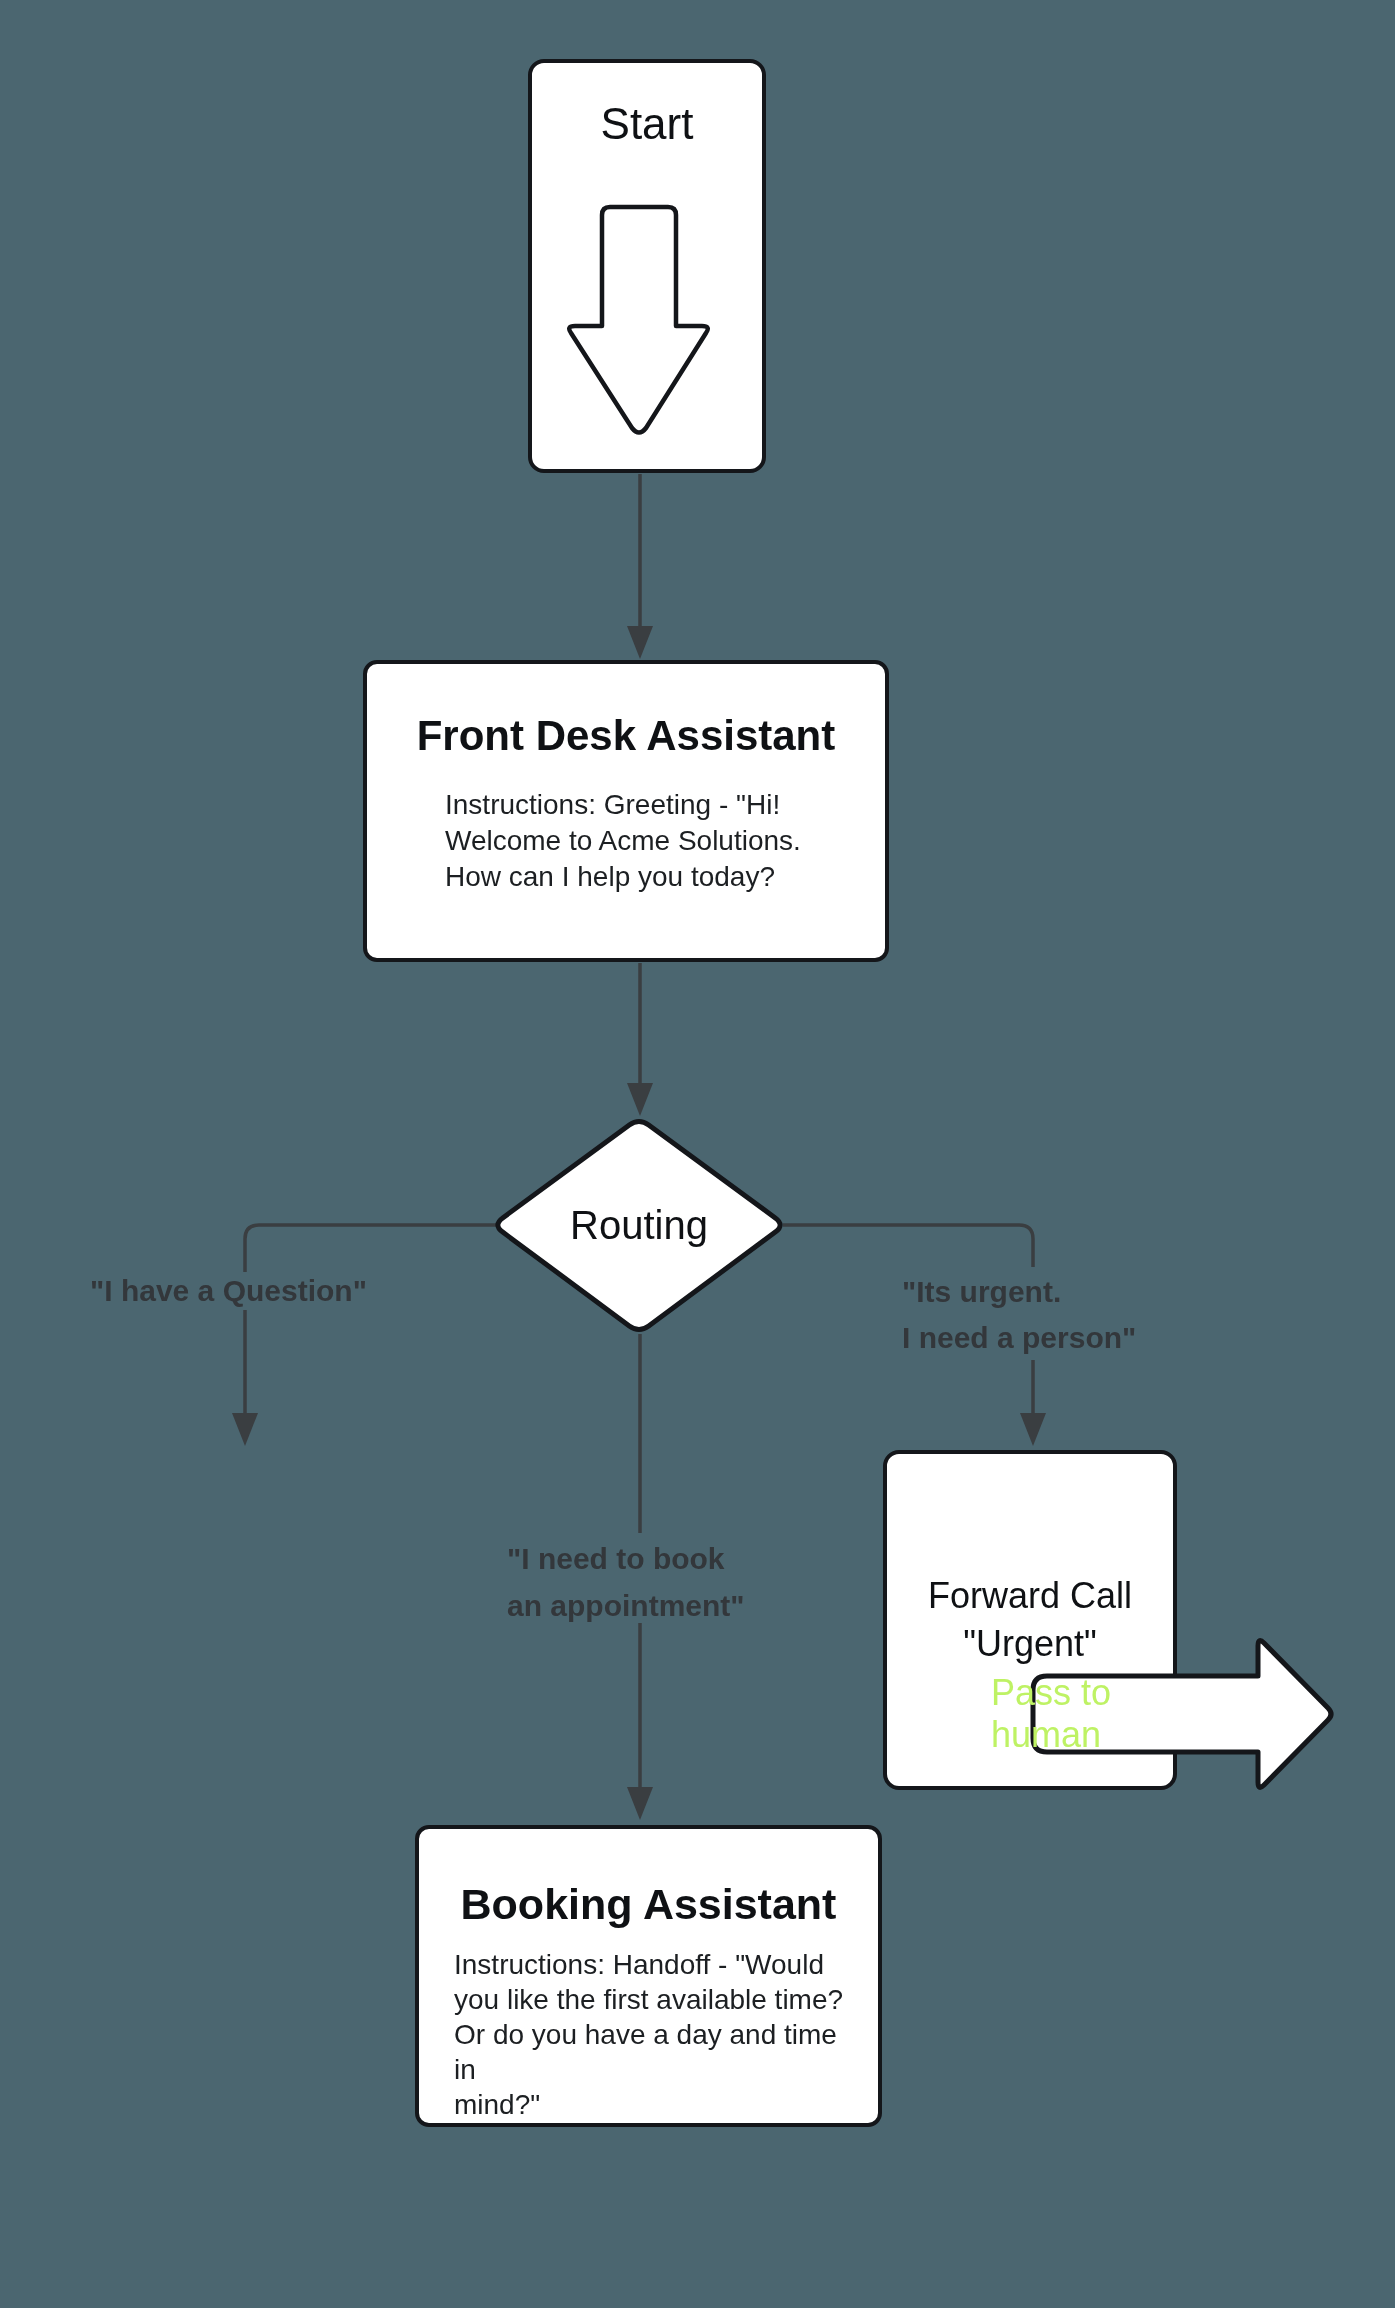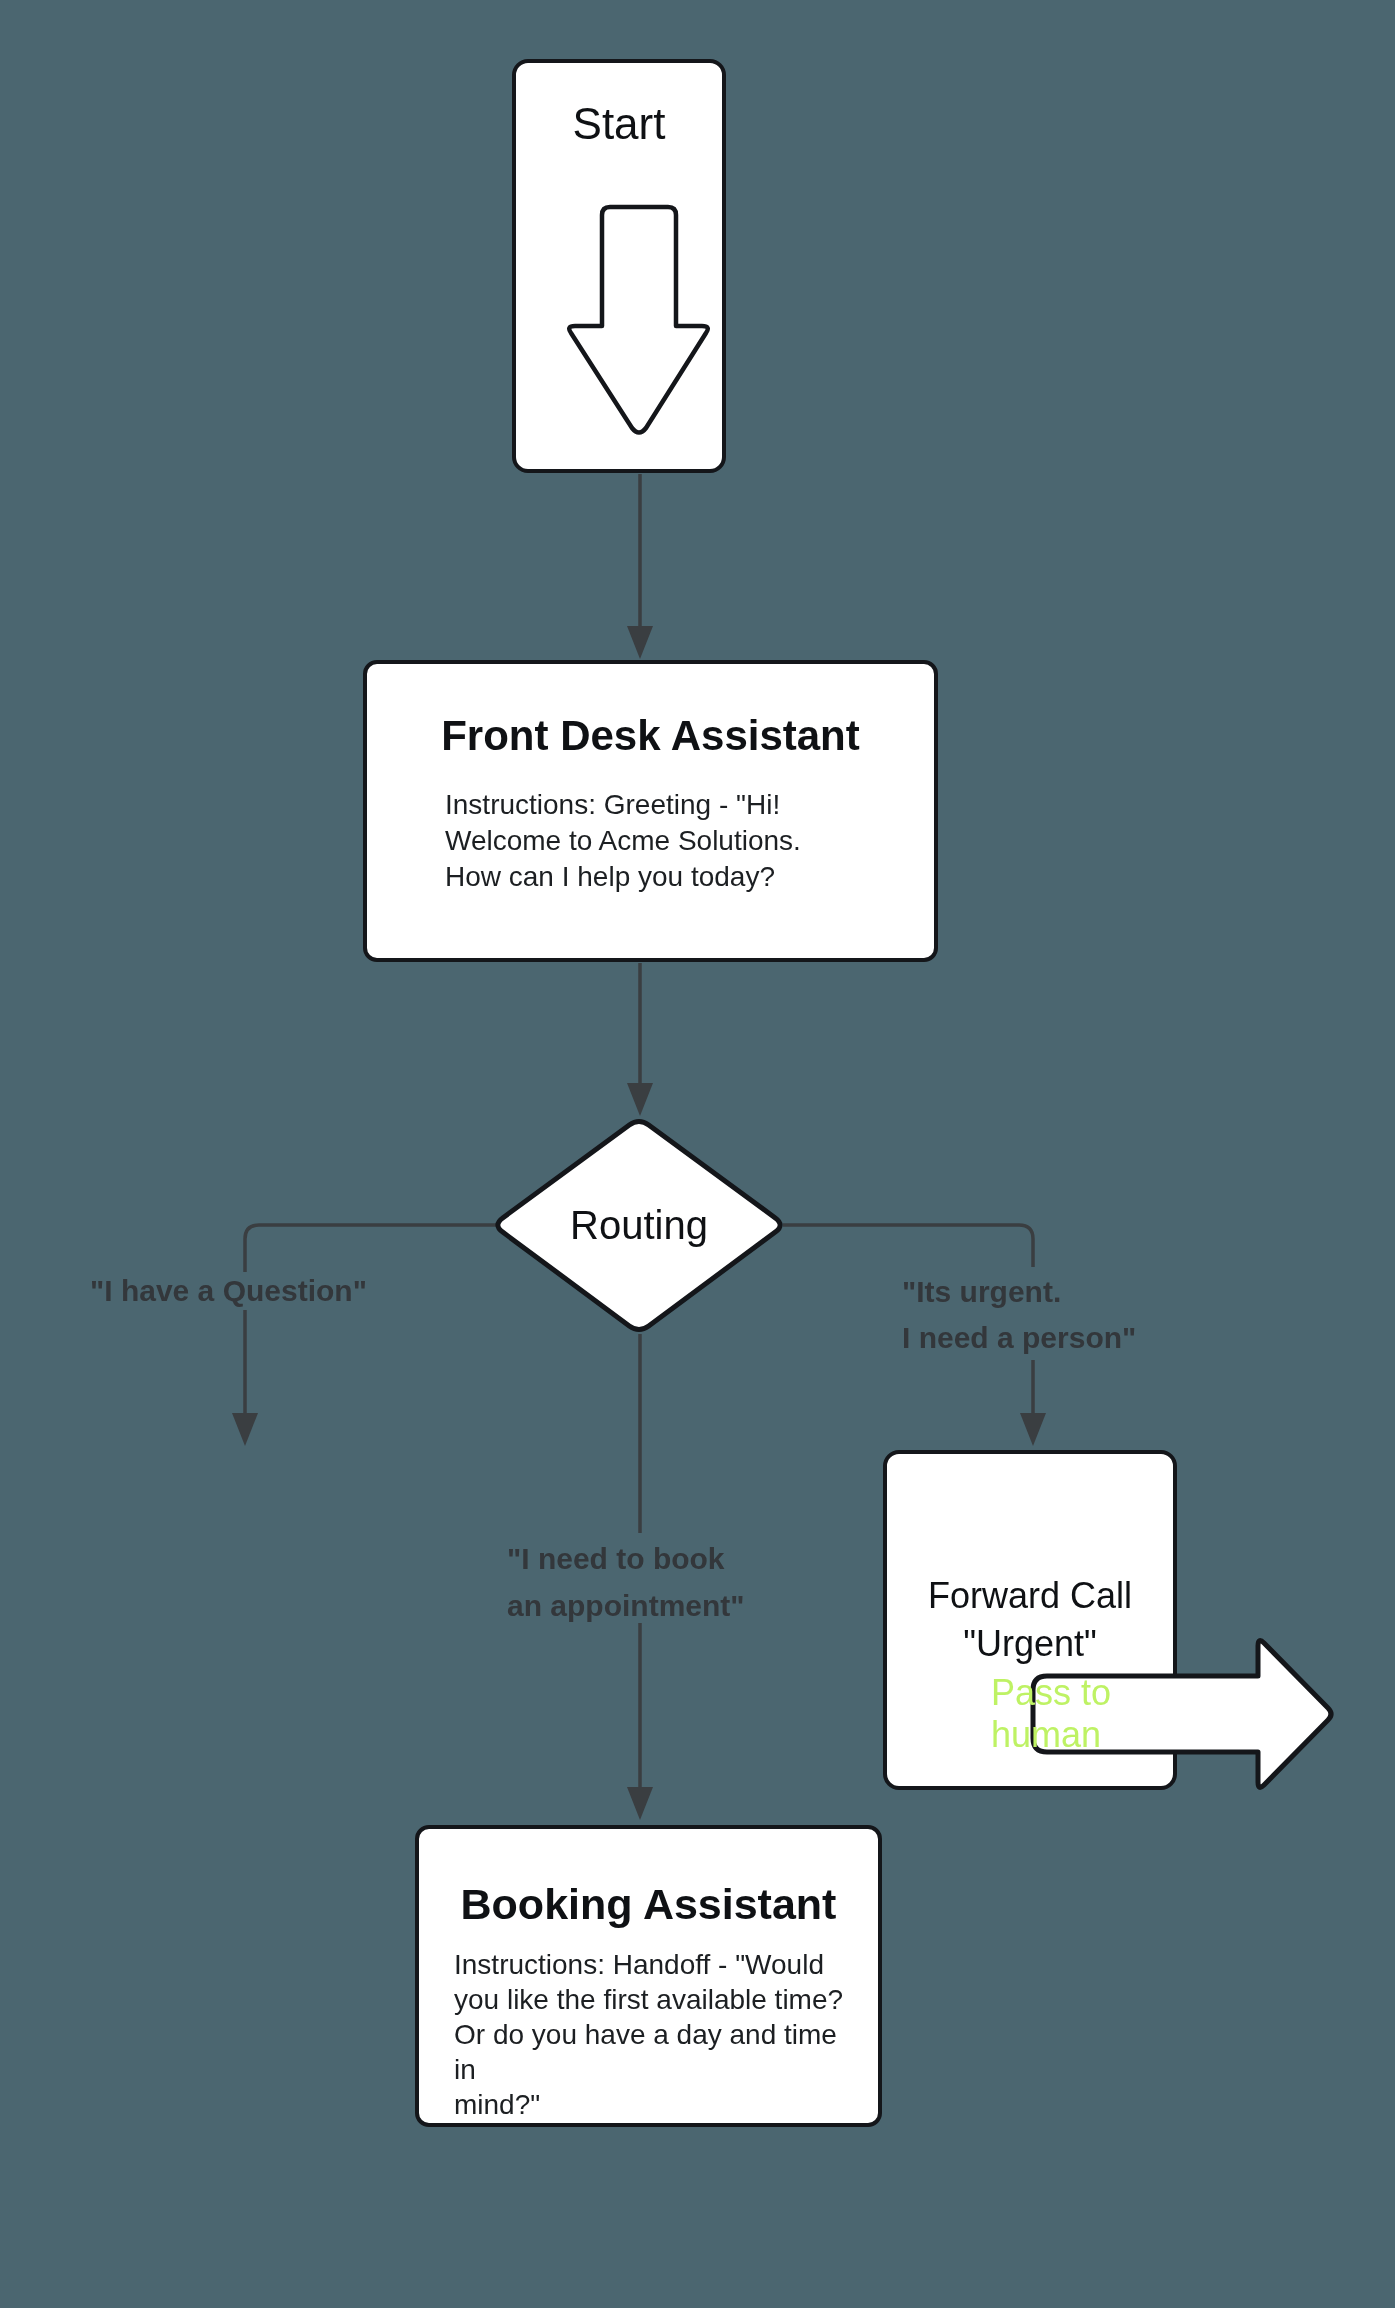--- a/index.html
+++ b/index.html
@@ -79,24 +79,24 @@
   .pass-label {
     position: absolute;
     left: 991px; top: 1692px;
     width: 240px; height: 44px;
     display: flex; align-items: center; justify-content: center;
     z-index: 4;
     font-size: 36px;
     color: #bef264;
   }
 
-  .start-box      { left: 512px; top: 59px;   width: 214px; height: 414px; }
+  .start-box      { left: 528px; top: 59px;   width: 238px; height: 414px; }
   .start-title    { top: 36px; font-size: 44px; font-weight: 500; }
 
-  .frontdesk-box  { left: 363px; top: 660px;  width: 575px; height: 302px; border-radius: 14px; }
+  .frontdesk-box  { left: 363px; top: 660px;  width: 526px; height: 302px; border-radius: 14px; }
   .frontdesk-title{ top: 49px; font-size: 42px; font-weight: 600; line-height: 46px; }
   .frontdesk-body { top: 123px; left: 78px; right: 40px; }
 
   .faq-box        { left: 98px;  top: 1450px; width: 300px; height: 302px; }
   .forward-box    { left: 883px; top: 1450px; width: 294px; height: 340px; }
 
   .booking-box    { left: 415px; top: 1825px; width: 467px; height: 302px; border-radius: 14px; }
   .booking-title  { top: 52px; font-size: 43px; font-weight: 600; line-height: 46px; }
   .booking-body   { top: 118px; left: 35px; right: 30px; line-height: 35px; }
 </style>

